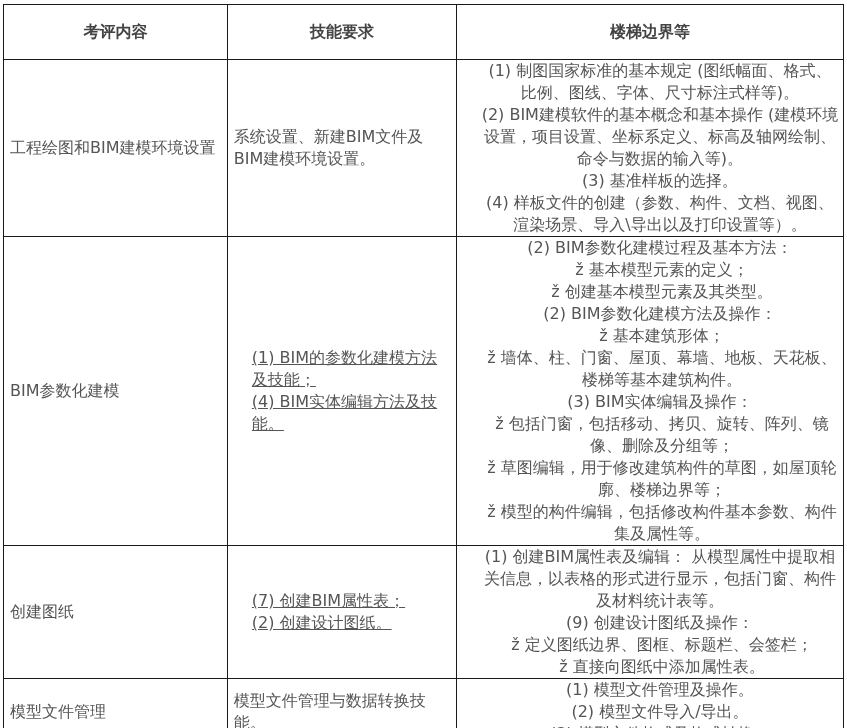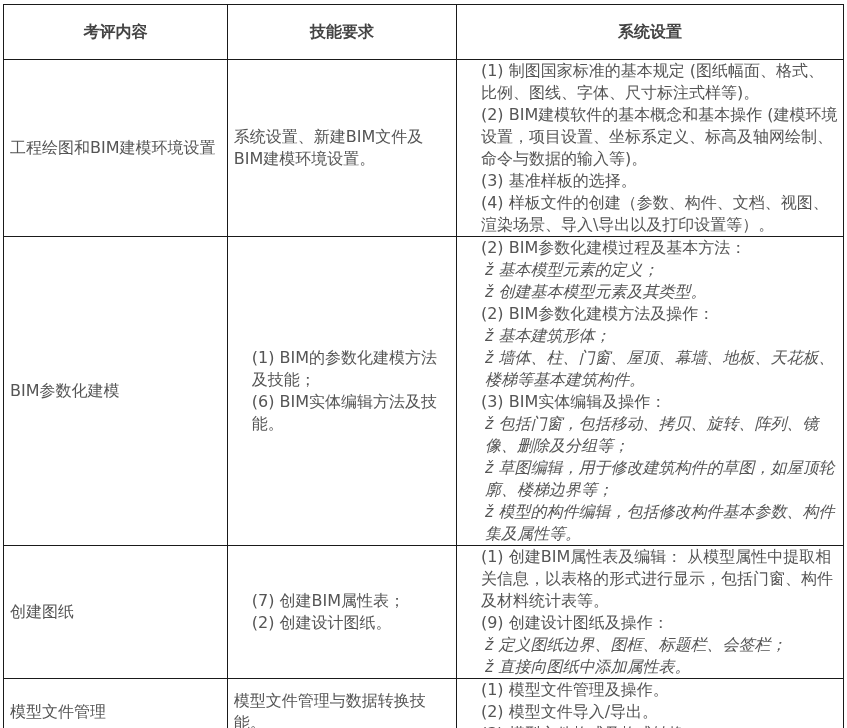--- a/index.html
+++ b/index.html
@@ -22,41 +22,41 @@
     line-height: 22px;
   }
   table.spec th {
     font-weight: bold;
     text-align: center;
     color: #444444;
     height: 54px;
   }
   td.top { vertical-align: top; padding-top: 2px; }
   td .line { display: block; white-space: normal; }
-  td .indent { padding-left: 18px; }
-  td .bullet { padding-left: 4px; font-style: italic; }
+  td .indent { padding-left: 18px; text-decoration: underline; }
+  td .bullet { padding-left: 4px; }
   .c1 { width: 214px; }
   .c2 { width: 219px; }
   .c3 { width: 370px; }
-  .know { padding-left: 24px !important; padding-right: 4px !important; }
+  .know { padding-left: 24px !important; padding-right: 4px !important; text-align: center; }
 </style>
 </head>
 <body>
 
 <table class="spec">
   <colgroup>
     <col class="c1">
       <col class="c2">
       <col class="c3">
   </colgroup>
   <thead>
     <tr>
       <th>考评内容</th>
       <th>技能要求</th>
-      <th>系统设置</th>
+      <th>楼梯边界等</th>
     </tr>
   </thead>
   <tbody>
 
     <tr style="height:155px;">
       <td class="top">工程绘图和BIM建模环境设置</td>
       <td class="top">
         <span class="line">系统设置、新建BIM文件及BIM建模环境设置。</span>
       </td>
       <td class="top know">
@@ -64,21 +64,21 @@
         <span class="line">(2) BIM建模软件的基本概念和基本操作 (建模环境设置，项目设置、坐标系定义、标高及轴网绘制、命令与数据的输入等)。</span>
         <span class="line">(3) 基准样板的选择。</span>
         <span class="line">(4) 样板文件的创建（参数、构件、文档、视图、渲染场景、导入\导出以及打印设置等）。</span>
       </td>
     </tr>
 
     <tr style="height:287px;">
       <td>BIM参数化建模</td>
       <td class="top">
         <span class="line indent">(1) BIM的参数化建模方法及技能；</span>
-        <span class="line indent">(6) BIM实体编辑方法及技能。</span>
+        <span class="line indent">(4) BIM实体编辑方法及技能。</span>
       </td>
       <td class="top know">
         <span class="line">(2) BIM参数化建模过程及基本方法：</span>
         <span class="line bullet">ž 基本模型元素的定义；</span>
         <span class="line bullet">ž 创建基本模型元素及其类型。</span>
         <span class="line">(2) BIM参数化建模方法及操作：</span>
         <span class="line bullet">ž 基本建筑形体；</span>
         <span class="line bullet">ž 墙体、柱、门窗、屋顶、幕墙、地板、天花板、楼梯等基本建筑构件。</span>
         <span class="line">(3) BIM实体编辑及操作：</span>
         <span class="line bullet">ž 包括门窗，包括移动、拷贝、旋转、阵列、镜像、删除及分组等；</span>

